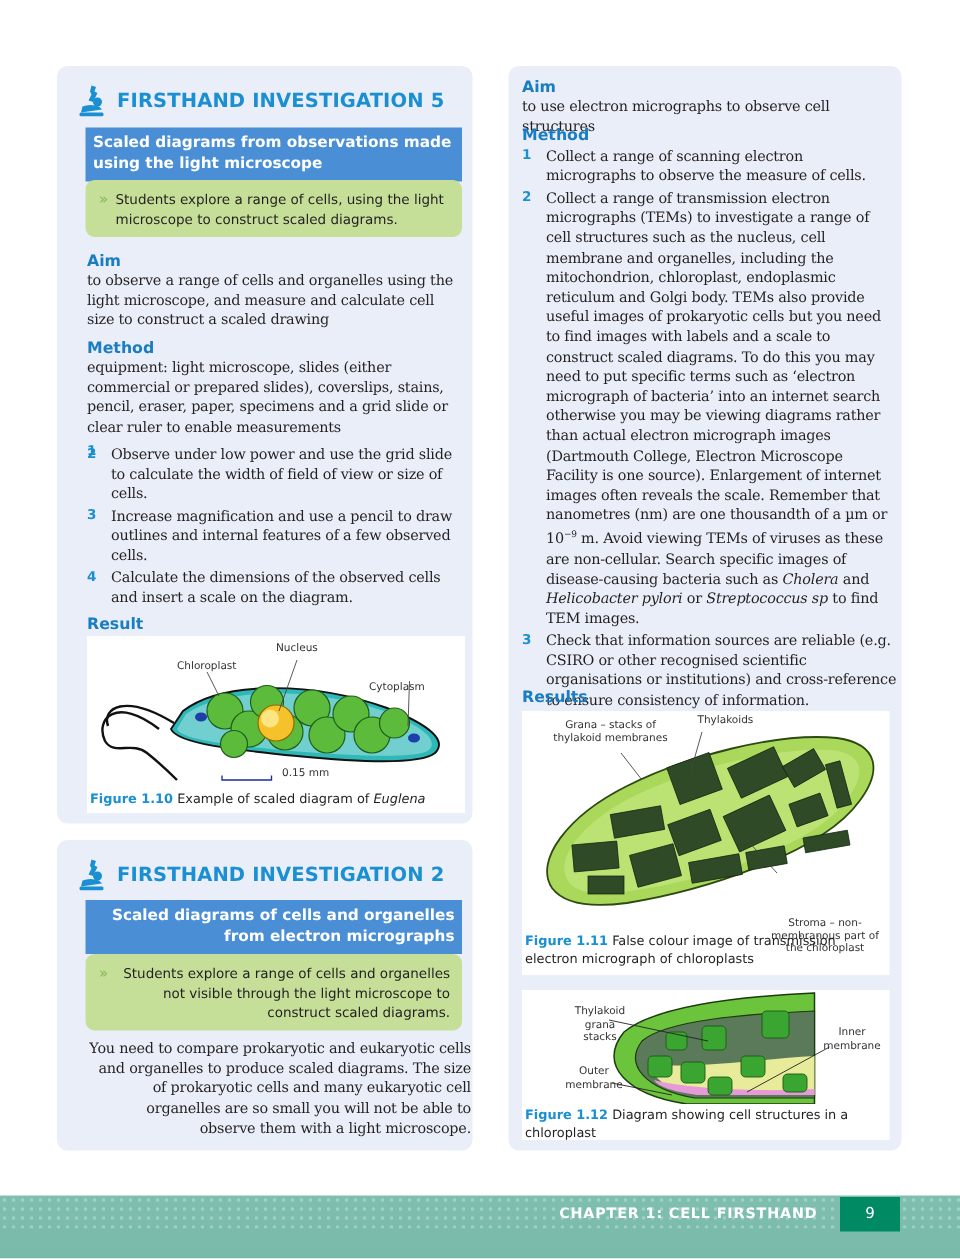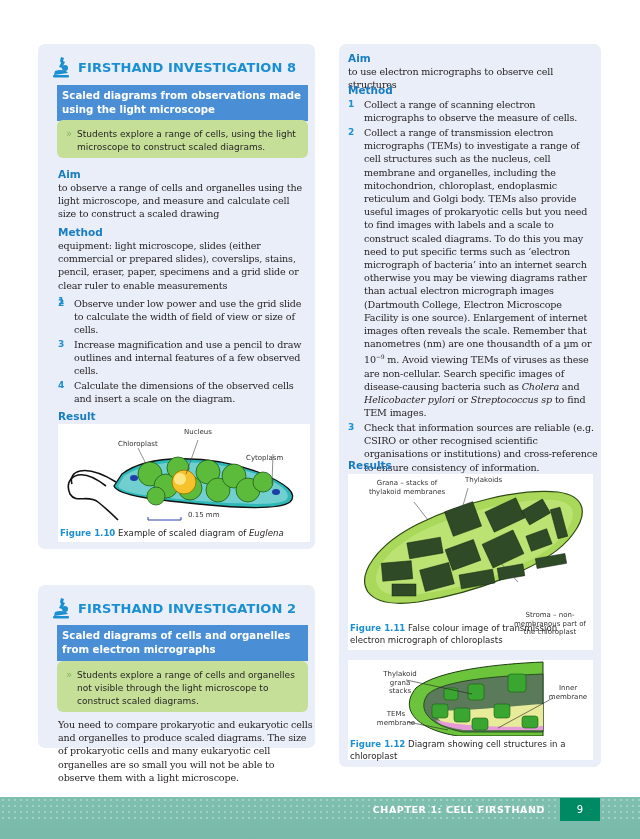--- a/index.html
+++ b/index.html
@@ -1,21 +1,21 @@
 <!DOCTYPE html>
 <html><head>
 <meta charset="utf-8">
 <style>
   * { box-sizing: border-box; margin: 0; padding: 0; }
   html, body { width: 640px; height: 839px; background: #ffffff; overflow: hidden; }
   body { position: relative; font-family: "DejaVu Serif", "Liberation Serif", serif; color: #231f20; }
 
   .panel { position: absolute; background: #e9eef8; border-radius: 7px; }
   #panel-fi1 { left: 38px; top: 44px; width: 277px; height: 505px; }
-  #panel-fi2 { left: 38px; top: 585px; width: 277px; height: 163px; }
+  #panel-fi2 { left: 38px; top: 560px; width: 277px; height: 207px; text-align: right; }
   #panel-right { left: 339px; top: 44px; width: 262px; height: 723px; }
 
   .inv-head { position: absolute; left: 14px; top: 12px; display: flex; align-items: center; }
   .inv-head .icon { width: 20px; height: 22px; margin-right: 6px; }
   .inv-title { font-family: "DejaVu Sans", sans-serif; font-weight: bold; font-size: 13px; color: #1a8fd2; letter-spacing: 0.1px; }
 
   .subtitle-bar { position: absolute; left: 19px; width: 251px; background: #4a8fd6; color: #ffffff;
     font-family: "DejaVu Sans", sans-serif; font-weight: bold; font-size: 10.2px; line-height: 14px; padding: 4px 5px; }
 
   .green-box { position: absolute; left: 19px; width: 251px; background: #c5df99; border-radius: 6px;
@@ -48,21 +48,21 @@
 <body>
 
 <div class="panel" id="panel-fi1">
   <div class="inv-head">
     <svg class="icon" viewBox="0 0 20 22">
       <path d="M9 1 L12 2 L11 5 L13 6 L10 12 L7 11 L9 7 L8 5 Z" fill="#1a8fd2"></path>
       <circle cx="13" cy="12" r="3" fill="#1a8fd2"></circle>
       <path d="M3 15 Q8 13 14 15 L16 17 L2 19 Z" fill="#1a8fd2"></path>
       <rect x="1" y="19" width="16" height="2.5" rx="1" fill="#1a8fd2"></rect>
     </svg>
-    <span class="inv-title">FIRSTHAND INVESTIGATION 8</span>
+    <span class="inv-title">FIRSTHAND INVESTIGATION 5</span>
   </div>
 
   <div class="subtitle-bar" style="top:41px;">Scaled diagrams from observations made using the light microscope</div>
 
   <div class="green-box" style="top:76px; height:38px;">
     <span class="chev">»</span>
     <span>Students explore a range of cells, using the light microscope to construct scaled diagrams.</span>
   </div>
 
   <div class="sec-head" style="left:20px; top:124px;">Aim</div>
@@ -206,21 +206,21 @@
         <rect x="96" y="28" width="14" height="12" rx="3"></rect>
       </g>
       <g stroke="#222" stroke-width="0.6">
         <line x1="58" y1="20" x2="124" y2="34"></line>
         <line x1="60" y1="62" x2="100" y2="70"></line>
         <line x1="205" y1="38" x2="150" y2="68"></line>
       </g>
     </svg>
     <span class="lbl" style="left:30px; top:10px; width:44px;">Thylakoid grana stacks</span>
     <span class="lbl" style="left:198px; top:24px; width:44px;">Inner membrane</span>
-    <span class="lbl" style="left:28px; top:50px; width:40px;">TEMs membrane</span>
+    <span class="lbl" style="left:28px; top:50px; width:40px;">Outer membrane</span>
     <div class="caption" style="left:2px; top:78px; width:243px;">
       <span class="fig-num">Figure 1.12</span> <span>Diagram showing cell structures in a chloroplast</span>
     </div>
   </div>
 </div>
 
 <div class="footer">
   <div class="dots"></div>
   <span class="chapter">CHAPTER 1: CELL FIRSTHAND</span>
   <span class="page-num">9</span>

